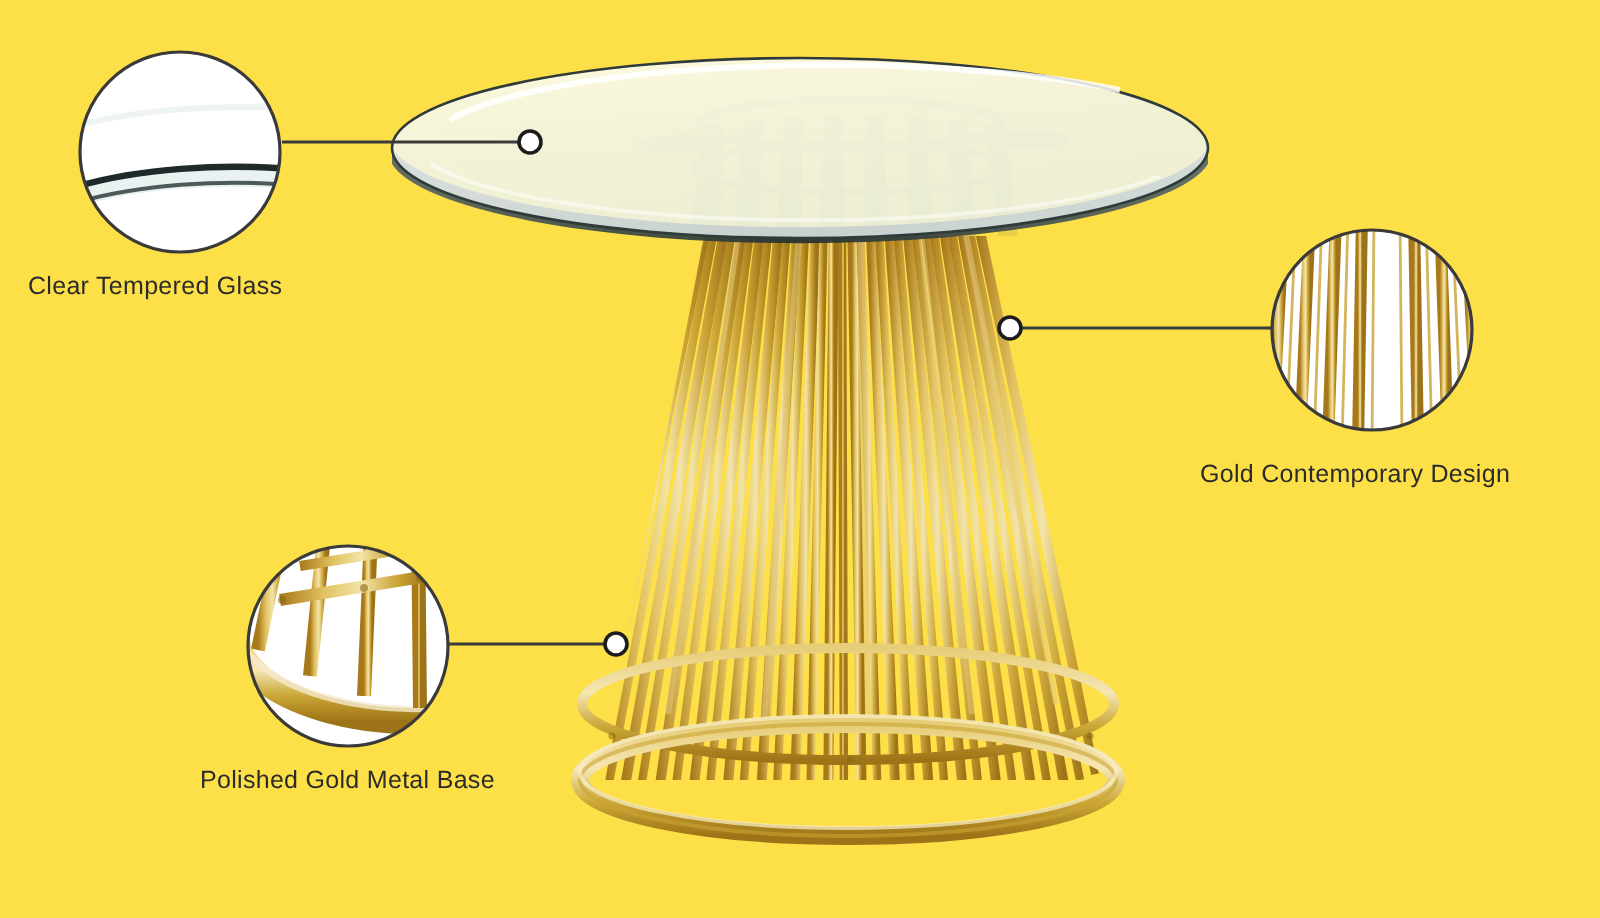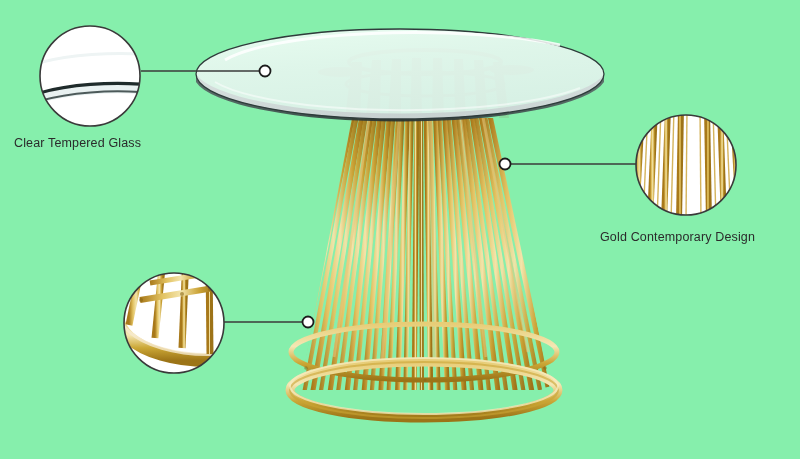--- a/index.html
+++ b/index.html
@@ -11,21 +11,21 @@
     height: 459px;
     background: #fbfbfb;
     font-family: "Liberation Sans", sans-serif;
     overflow: hidden;
     position: relative;
   }
   #stage {
     position: relative;
     width: 800px;
     height: 459px;
-    background: #86efac;
+    background: #fde047;
   }
   #scene {
     position: absolute;
     inset: 0;
     width: 800px;
     height: 459px;
   }
   .callout-label {
     position: absolute;
     font-family: "Liberation Sans", sans-serif;
@@ -239,14 +239,15 @@
       </g>
       <circle cx="174" cy="323" r="50" fill="none" stroke="#3a3a3a" stroke-width="1.6"></circle>
       <circle cx="308" cy="322" r="5.5" fill="#ffffff" stroke="#1c1c1c" stroke-width="1.8"></circle>
     </g>
   </svg>
 
   <div class="callout-label" id="label-glass">Clear Tempered Glass</div>
 
   <div class="callout-label" id="label-wired">Gold Contemporary Design</div>
 
+  <div class="callout-label" id="label-base">Polished Gold Metal Base</div>
 
 </div>
 
 </body></html>

